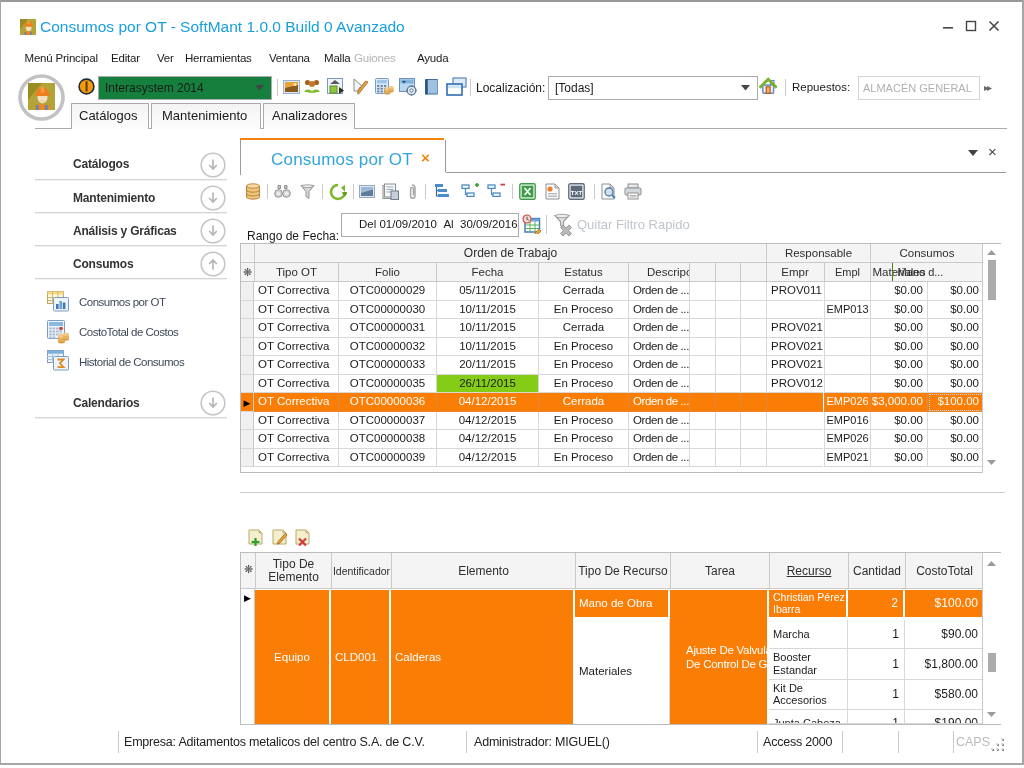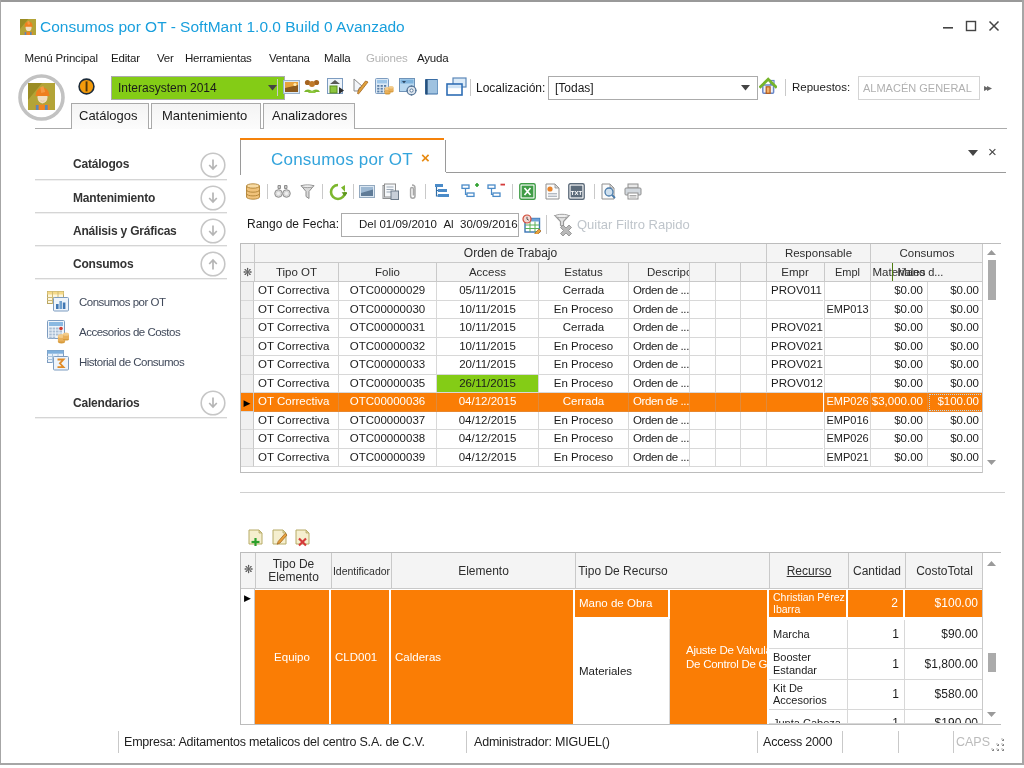--- a/index.html
+++ b/index.html
@@ -35,21 +35,21 @@
     <rect x="23.5" y="1.5" width="9" height="9" fill="none" stroke="#444" stroke-width="1.4"></rect>
     <path d="M46.5 1.5 L55.5 10.5 M55.5 1.5 L46.5 10.5" stroke="#444" stroke-width="1.5"></path>
   </svg>
 
   <div class="abs menuitem" style="left:24.5px;top:52px;">Menú Principal</div>
   <div class="abs menuitem" style="left:111px;top:52px;">Editar</div>
   <div class="abs menuitem" style="left:157px;top:52px;">Ver</div>
   <div class="abs menuitem" style="left:185px;top:52px;">Herramientas</div>
   <div class="abs menuitem" style="left:269px;top:52px;">Ventana</div>
   <div class="abs menuitem" style="left:324px;top:52px;">Malla</div>
-  <div class="abs menuitem" style="left:366px;top:52px;color:#b4b4b4;">Guiones</div>
+  <div class="abs menuitem" style="left:354px;top:52px;color:#b4b4b4;">Guiones</div>
   <div class="abs menuitem" style="left:417px;top:52px;">Ayuda</div>
 
   <svg class="abs" style="left:18px;top:74px;" width="47" height="47" viewBox="0 0 47 47">
     <circle cx="23.5" cy="23.5" r="21.5" fill="#fff" stroke="#c2c2c2" stroke-width="3.6"></circle>
     <g transform="translate(10,9)">
       <rect x="0" y="0" width="27" height="27" fill="#b3a437"></rect>
       <polygon points="0,0 14,0 0,17" fill="#9a8c24"></polygon>
       <ellipse cx="14.5" cy="14.2" rx="5" ry="6.2" fill="#f2dec0"></ellipse>
       <path d="M8 11.2 a6.5 6.6 0 0 1 13 0 l1 1.7 h-15 z" fill="#ee7f1e"></path>
       <path d="M12.3 4.2 l3 -1.1 1.9 5.8 -4 1 z" fill="#f59a43"></path>
@@ -58,21 +58,21 @@
       <rect x="7.8" y="22" width="2.8" height="5" fill="#5b89b4"></rect>
       <rect x="16.9" y="22" width="2.8" height="5" fill="#5b89b4"></rect>
     </g>
   </svg>
 
   <svg class="abs" style="left:78px;top:78px;" width="17" height="17" viewBox="0 0 17 17">
     <circle cx="8.5" cy="8.5" r="7.4" fill="#f49b0b" stroke="#1c2b3a" stroke-width="1.6"></circle>
     <rect x="7.6" y="3.4" width="1.9" height="10" fill="#51380b"></rect>
   </svg>
 
-  <div class="abs" style="left:98px;top:76px;width:172px;height:22px;border:1px solid #ababab;background:#84cc16;margin-left:13px;">
+  <div class="abs" style="left:98px;top:76px;width:172px;height:22px;border:1px solid #ababab;background:#15803d;">
     <div style="position:absolute;left:6px;top:4px;font-size:12px;color:#1a1a1a;">Interasystem 2014</div>
     <svg style="position:absolute;right:7px;top:8px;" width="9" height="6" viewBox="0 0 9 6">
         <polygon points="0,0 9,0 4.5,5.5" fill="#444"></polygon>
       </svg>
   </div>
   <div class="abs sep" style="left:277px;top:79px;height:17px;"></div>
 
   <svg class="abs" style="left:283px;top:79px;" width="17" height="16" viewBox="0 0 17 16">
     <rect x="0.5" y="1.5" width="16" height="13" fill="#dce9f5" stroke="#9ab2cc"></rect>
     <rect x="2" y="3" width="13" height="10" fill="#e8a33d"></rect>
@@ -237,21 +237,21 @@
         <rect x="5.6" y="16.5" width="2.6" height="2"></rect>
     </g>
     <circle cx="14" cy="8.5" r="1.8" fill="#d23b2e"></circle>
     <ellipse cx="14.5" cy="21.5" rx="3.6" ry="1.9" fill="#d79b3c"></ellipse>
     <rect x="10.9" y="16" width="7.2" height="5.5" fill="#e8b05c"></rect>
     <ellipse cx="14.5" cy="16" rx="3.6" ry="1.9" fill="#f2cb8a"></ellipse>
     <ellipse cx="19" cy="19" rx="3" ry="1.6" fill="#d79b3c"></ellipse>
     <rect x="16" y="14.2" width="6" height="4.8" fill="#e8b05c"></rect>
     <ellipse cx="19" cy="14.2" rx="3" ry="1.6" fill="#f2cb8a"></ellipse>
   </svg>
-  <div class="abs" style="left:79px;top:326px;font-size:11.5px;letter-spacing:-0.5px;color:#40495a;">Accesorios de Costos</div>
+  <div class="abs" style="left:79px;top:326px;font-size:11.5px;letter-spacing:-0.5px;color:#40495a;">CostoTotal de Costos</div>
 
   <svg class="abs" style="left:47px;top:350px;" width="24" height="23" viewBox="0 0 24 23">
     <rect x="0.5" y="0.5" width="16" height="12" fill="#eaf2fa" stroke="#7d9cc0"></rect>
     <rect x="0.5" y="0.5" width="16" height="3.2" fill="#7fb0dc"></rect>
     <g stroke="#a9c4de" stroke-width="1">
         <line x1="0" y1="6.5" x2="16.5" y2="6.5"></line>
         <line x1="0" y1="9.5" x2="16.5" y2="9.5"></line>
         <line x1="5.5" y1="3.5" x2="5.5" y2="13"></line>
         <line x1="11" y1="3.5" x2="11" y2="13"></line>
       </g>
@@ -367,21 +367,21 @@
     <line x1="11" y1="12" x2="14" y2="15" stroke="#4b7cab" stroke-width="1.8"></line>
   </svg>
   <svg class="abs" style="left:624px;top:183px;" width="18" height="17" viewBox="0 0 18 17">
     <rect x="4" y="1" width="10" height="4" fill="#e8e8e8" stroke="#8f8f8f"></rect>
     <rect x="1" y="5" width="16" height="7" rx="1" fill="#d2d8de" stroke="#8f8f8f"></rect>
     <rect x="4" y="10" width="10" height="6" fill="#fff" stroke="#8f8f8f"></rect>
     <line x1="5.5" y1="12.5" x2="12.5" y2="12.5" stroke="#aaa"></line>
     <line x1="5.5" y1="14" x2="12.5" y2="14" stroke="#aaa"></line>
   </svg>
 
-  <div class="abs" style="left:247px;top:217px;font-size:12px;color:#1a1a1a;">Rango de Fecha:</div>
+  <div class="abs" style="left:247px;top:229px;font-size:12px;color:#1a1a1a;">Rango de Fecha:</div>
   <div class="abs" style="left:341px;top:213px;width:176px;height:22px;border:1px solid #ababab;background:#fff;">
     <div style="position:absolute;left:7px;top:4px;font-size:11.5px;color:#1a1a1a;white-space:nowrap;padding-left:10px;">Del 01/09/2010&nbsp;&nbsp;Al&nbsp;&nbsp;30/09/2016</div>
   </div>
   <svg class="abs" style="left:522px;top:214px;" width="20" height="20" viewBox="0 0 20 20">
     <rect x="3" y="4.5" width="14.5" height="13.5" fill="#fff" stroke="#3a74b5" stroke-width="1.4"></rect>
     <rect x="3" y="4.5" width="14.5" height="3" fill="#6fa3d8"></rect>
     <g stroke="#58b058" stroke-width="1">
         <line x1="3" y1="11" x2="17.5" y2="11"></line>
         <line x1="3" y1="14.5" x2="17.5" y2="14.5"></line>
         <line x1="8" y1="7.5" x2="8" y2="18"></line>
@@ -401,21 +401,21 @@
 
   <div class="abs" style="left:240px;top:243px;width:761px;height:230px;border:1px solid #bcbcbc;background:#fff;box-sizing:border-box;">
 <div style="position:absolute;left:0;top:0;width:741px;height:19px;background:#f4f4f4;border-bottom:1px solid #c9c9c9;box-sizing:border-box;"></div>
 <div style="position:absolute;left:13px;top:0;width:512px;height:18px;font-size:11.5px;color:#2e2e2e;text-align:center;line-height:18px;border-left:1px solid #c9c9c9;box-sizing:border-box;font-size:12px;">Orden de Trabajo</div>
 <div style="position:absolute;left:525px;top:0;width:104px;height:18px;font-size:11.5px;color:#2e2e2e;text-align:center;line-height:18px;border-left:1px solid #c9c9c9;box-sizing:border-box;">Responsable</div>
 <div style="position:absolute;left:629px;top:0;width:113px;height:18px;font-size:11.5px;color:#2e2e2e;text-align:center;line-height:18px;border-left:1px solid #c9c9c9;box-sizing:border-box;">Consumos</div>
 <div style="position:absolute;left:0;top:19px;width:741px;height:19px;background:#f4f4f4;border-bottom:1px solid #c9c9c9;box-sizing:border-box;"></div>
 <div style="position:absolute;left:0px;top:19px;width:13px;height:18px;font-size:11.5px;color:#2e2e2e;text-align:center;line-height:18px;box-sizing:border-box;overflow:hidden;"></div>
 <div style="position:absolute;left:13px;top:19px;width:84px;height:18px;font-size:11.5px;color:#2e2e2e;text-align:center;line-height:18px;border-left:1px solid #c9c9c9;box-sizing:border-box;overflow:hidden;">Tipo OT</div>
 <div style="position:absolute;left:97px;top:19px;width:98px;height:18px;font-size:11.5px;color:#2e2e2e;text-align:center;line-height:18px;border-left:1px solid #c9c9c9;box-sizing:border-box;overflow:hidden;">Folio</div>
-<div style="position:absolute;left:195px;top:19px;width:102px;height:18px;font-size:11.5px;color:#2e2e2e;text-align:center;line-height:18px;border-left:1px solid #c9c9c9;box-sizing:border-box;overflow:hidden;">Access</div>
+<div style="position:absolute;left:195px;top:19px;width:102px;height:18px;font-size:11.5px;color:#2e2e2e;text-align:center;line-height:18px;border-left:1px solid #c9c9c9;box-sizing:border-box;overflow:hidden;">Fecha</div>
 <div style="position:absolute;left:297px;top:19px;width:90px;height:18px;font-size:11.5px;color:#2e2e2e;text-align:center;line-height:18px;border-left:1px solid #c9c9c9;box-sizing:border-box;overflow:hidden;">Estatus</div>
 <div style="position:absolute;left:387px;top:19px;width:61px;height:18px;font-size:11.5px;color:#2e2e2e;text-align:center;line-height:18px;border-left:1px solid #c9c9c9;box-sizing:border-box;overflow:hidden;padding-left:18px;">Descripción</div>
 <div style="position:absolute;left:448px;top:19px;width:26px;height:18px;font-size:11.5px;color:#2e2e2e;text-align:center;line-height:18px;border-left:1px solid #c9c9c9;box-sizing:border-box;overflow:hidden;"></div>
 <div style="position:absolute;left:474px;top:19px;width:25px;height:18px;font-size:11.5px;color:#2e2e2e;text-align:center;line-height:18px;border-left:1px solid #c9c9c9;box-sizing:border-box;overflow:hidden;"></div>
 <div style="position:absolute;left:499px;top:19px;width:26px;height:18px;font-size:11.5px;color:#2e2e2e;text-align:center;line-height:18px;border-left:1px solid #c9c9c9;box-sizing:border-box;overflow:hidden;"></div>
 <div style="position:absolute;left:525px;top:19px;width:57px;height:18px;font-size:11.5px;color:#2e2e2e;text-align:center;line-height:18px;border-left:1px solid #c9c9c9;box-sizing:border-box;overflow:hidden;">Empr</div>
 <div style="position:absolute;left:582.5px;top:19px;width:47px;height:18px;font-size:11px;color:#2e2e2e;text-align:center;line-height:18px;border-left:1px solid #c9c9c9;box-sizing:border-box;overflow:hidden;">Empl</div>
 <div style="position:absolute;left:629px;top:19px;width:57px;height:18px;font-size:11.5px;color:#2e2e2e;text-align:center;line-height:18px;border-left:1px solid #c9c9c9;box-sizing:border-box;overflow:hidden;">Materiales</div>
 <div style="position:absolute;left:651px;top:19px;width:56px;height:18px;font-size:11px;color:#2e2e2e;text-align:center;line-height:18px;border-left:1px solid #4d7c0f;box-sizing:border-box;overflow:hidden;">Mano d...</div>
 <div style="position:absolute;left:2px;top:22px;font-size:11px;color:#555;">❋</div>
@@ -582,20 +582,21 @@
         <line x1="13" y1="9.5" x2="6" y2="16.5"></line>
       </g>
     </svg>
   <div class="abs" style="left:240px;top:552px;width:761px;height:173px;border:1px solid #bcbcbc;background:#fff;box-sizing:border-box;">
 <div style="position:absolute;left:0;top:0;width:741px;height:36px;background:#f4f4f4;border-bottom:1px solid #c9c9c9;box-sizing:border-box;"></div>
 <div style="position:absolute;left:0px;top:0;width:14px;height:36px;font-size:12px;color:#2e2e2e;text-align:center;box-sizing:border-box;overflow:hidden;display:flex;align-items:center;justify-content:center;line-height:13px;"></div>
 <div style="position:absolute;left:14px;top:0;width:76px;height:36px;font-size:12px;color:#2e2e2e;text-align:center;border-left:1px solid #c9c9c9;box-sizing:border-box;overflow:hidden;display:flex;align-items:center;justify-content:center;line-height:13px;">Tipo De<br>Elemento</div>
 <div style="position:absolute;left:90px;top:0;width:60px;height:36px;font-size:10.5px;color:#2e2e2e;text-align:center;border-left:1px solid #c9c9c9;box-sizing:border-box;overflow:hidden;display:flex;align-items:center;justify-content:center;line-height:13px;">Identificador</div>
 <div style="position:absolute;left:150px;top:0;width:184px;height:36px;font-size:12px;color:#2e2e2e;text-align:center;border-left:1px solid #c9c9c9;box-sizing:border-box;overflow:hidden;display:flex;align-items:center;justify-content:center;line-height:13px;">Elemento</div>
 <div style="position:absolute;left:334px;top:0;width:95px;height:36px;font-size:12px;color:#2e2e2e;text-align:center;border-left:1px solid #c9c9c9;box-sizing:border-box;overflow:hidden;display:flex;align-items:center;justify-content:center;line-height:13px;">Tipo De Recurso</div>
+<div style="position:absolute;left:429px;top:0;width:99px;height:36px;font-size:12px;color:#2e2e2e;text-align:center;border-left:1px solid #c9c9c9;box-sizing:border-box;overflow:hidden;display:flex;align-items:center;justify-content:center;line-height:13px;">Tarea</div>
 <div style="position:absolute;left:528px;top:0;width:79px;height:36px;font-size:12px;color:#2e2e2e;text-align:center;border-left:1px solid #c9c9c9;box-sizing:border-box;overflow:hidden;display:flex;align-items:center;justify-content:center;line-height:13px;text-decoration:underline;">Recurso</div>
 <div style="position:absolute;left:607px;top:0;width:57px;height:36px;font-size:12px;color:#2e2e2e;text-align:center;border-left:1px solid #c9c9c9;box-sizing:border-box;overflow:hidden;display:flex;align-items:center;justify-content:center;line-height:13px;">Cantidad</div>
 <div style="position:absolute;left:664px;top:0;width:78px;height:36px;font-size:12px;color:#2e2e2e;text-align:center;border-left:1px solid #c9c9c9;box-sizing:border-box;overflow:hidden;display:flex;align-items:center;justify-content:center;line-height:13px;">CostoTotal</div>
 <div style="position:absolute;left:3px;top:10px;font-size:11px;color:#555;">❋</div>
 <div style="position:absolute;left:0;top:36px;width:14px;height:135px;background:#fff;border-right:1px solid #c9c9c9;box-sizing:border-box;"></div>
 <div style="position:absolute;left:3px;top:40px;font-size:9px;color:#000;">▶</div>
 <div style="position:absolute;left:14px;top:37px;width:76px;height:134px;background:#fa7d05;border-right:2px solid #fff;box-sizing:border-box;color:#fff;font-size:11.5px;display:flex;align-items:center;justify-content:center;line-height:14px;font-size-adj:0;">Equipo</div>
 <div style="position:absolute;left:90px;top:37px;width:60px;height:134px;background:#fa7d05;border-right:2px solid #fff;box-sizing:border-box;color:#fff;font-size:11.5px;display:flex;align-items:center;justify-content:flex-start;padding-left:4px;line-height:14px;">CLD001</div>
 <div style="position:absolute;left:150px;top:37px;width:184px;height:134px;background:#fa7d05;border-right:2px solid #fff;box-sizing:border-box;color:#fff;font-size:11.5px;display:flex;align-items:center;justify-content:flex-start;padding-left:4px;line-height:14px;">Calderas</div>
 <div style="position:absolute;left:429px;top:37px;width:99px;height:134px;background:#fa7d05;border-right:2px solid #fff;box-sizing:border-box;color:#fff;font-size:11.5px;display:flex;align-items:center;justify-content:flex-start;padding-left:16px;line-height:14px;">

